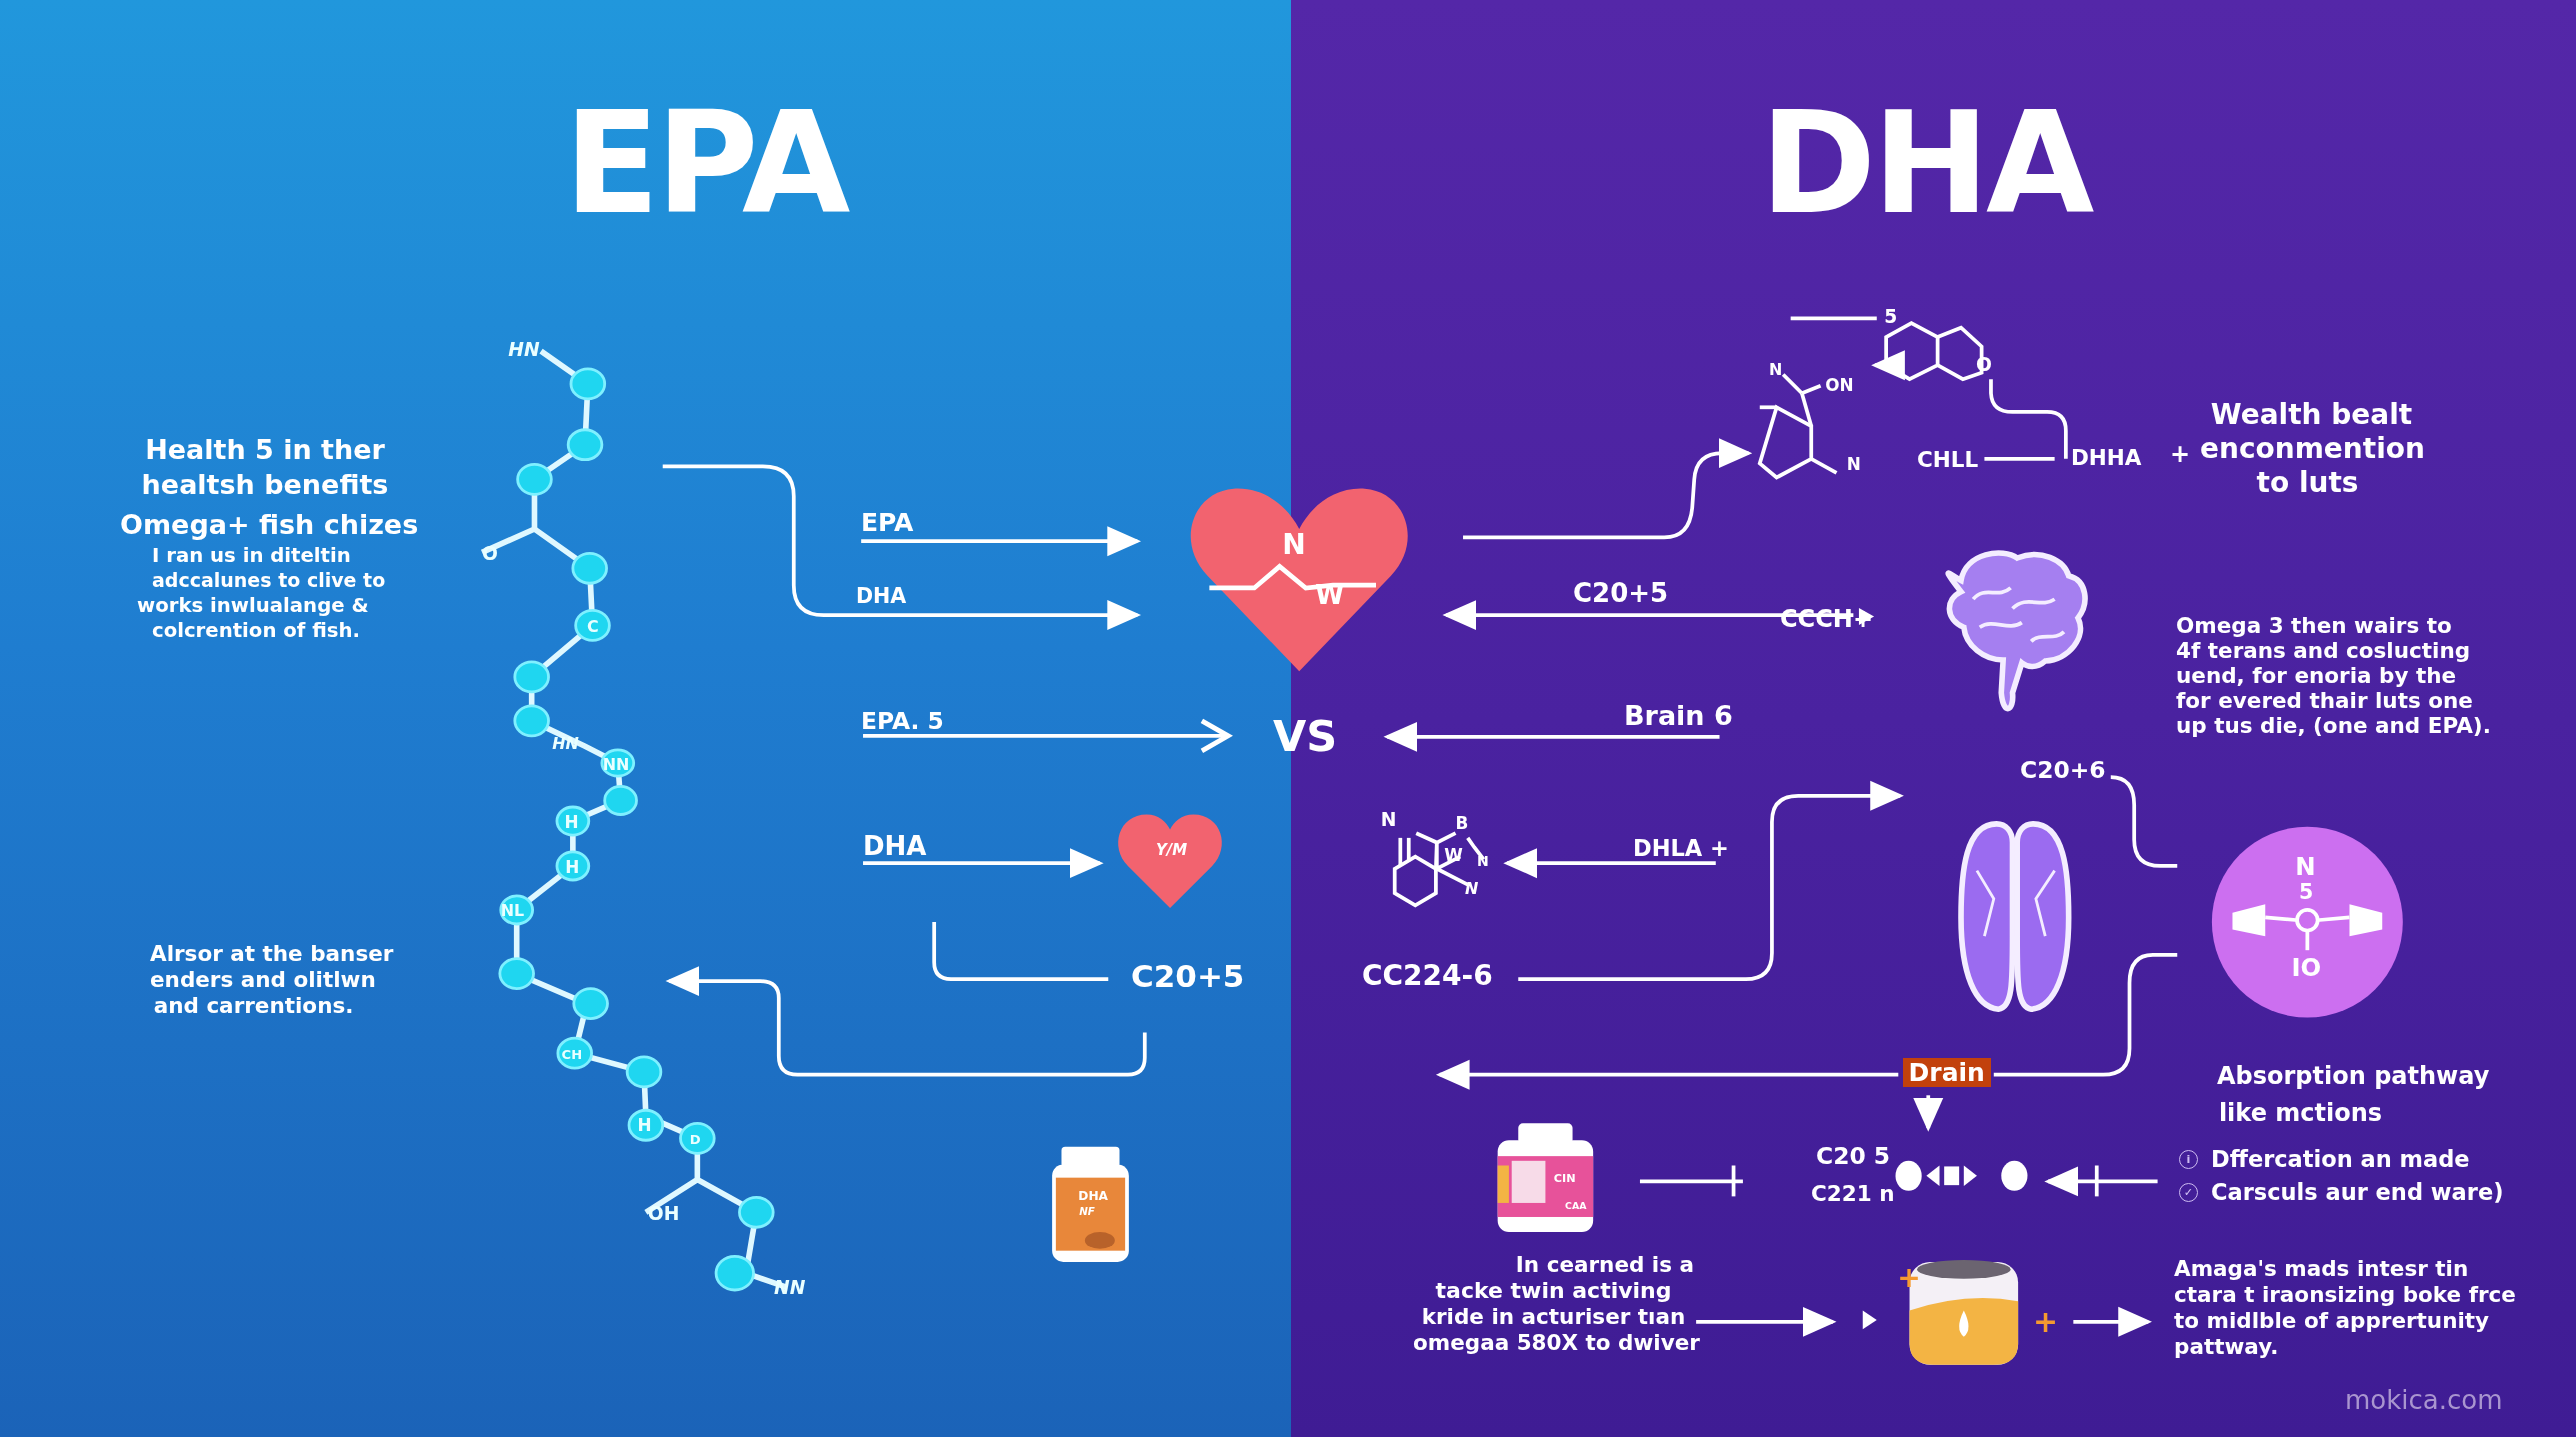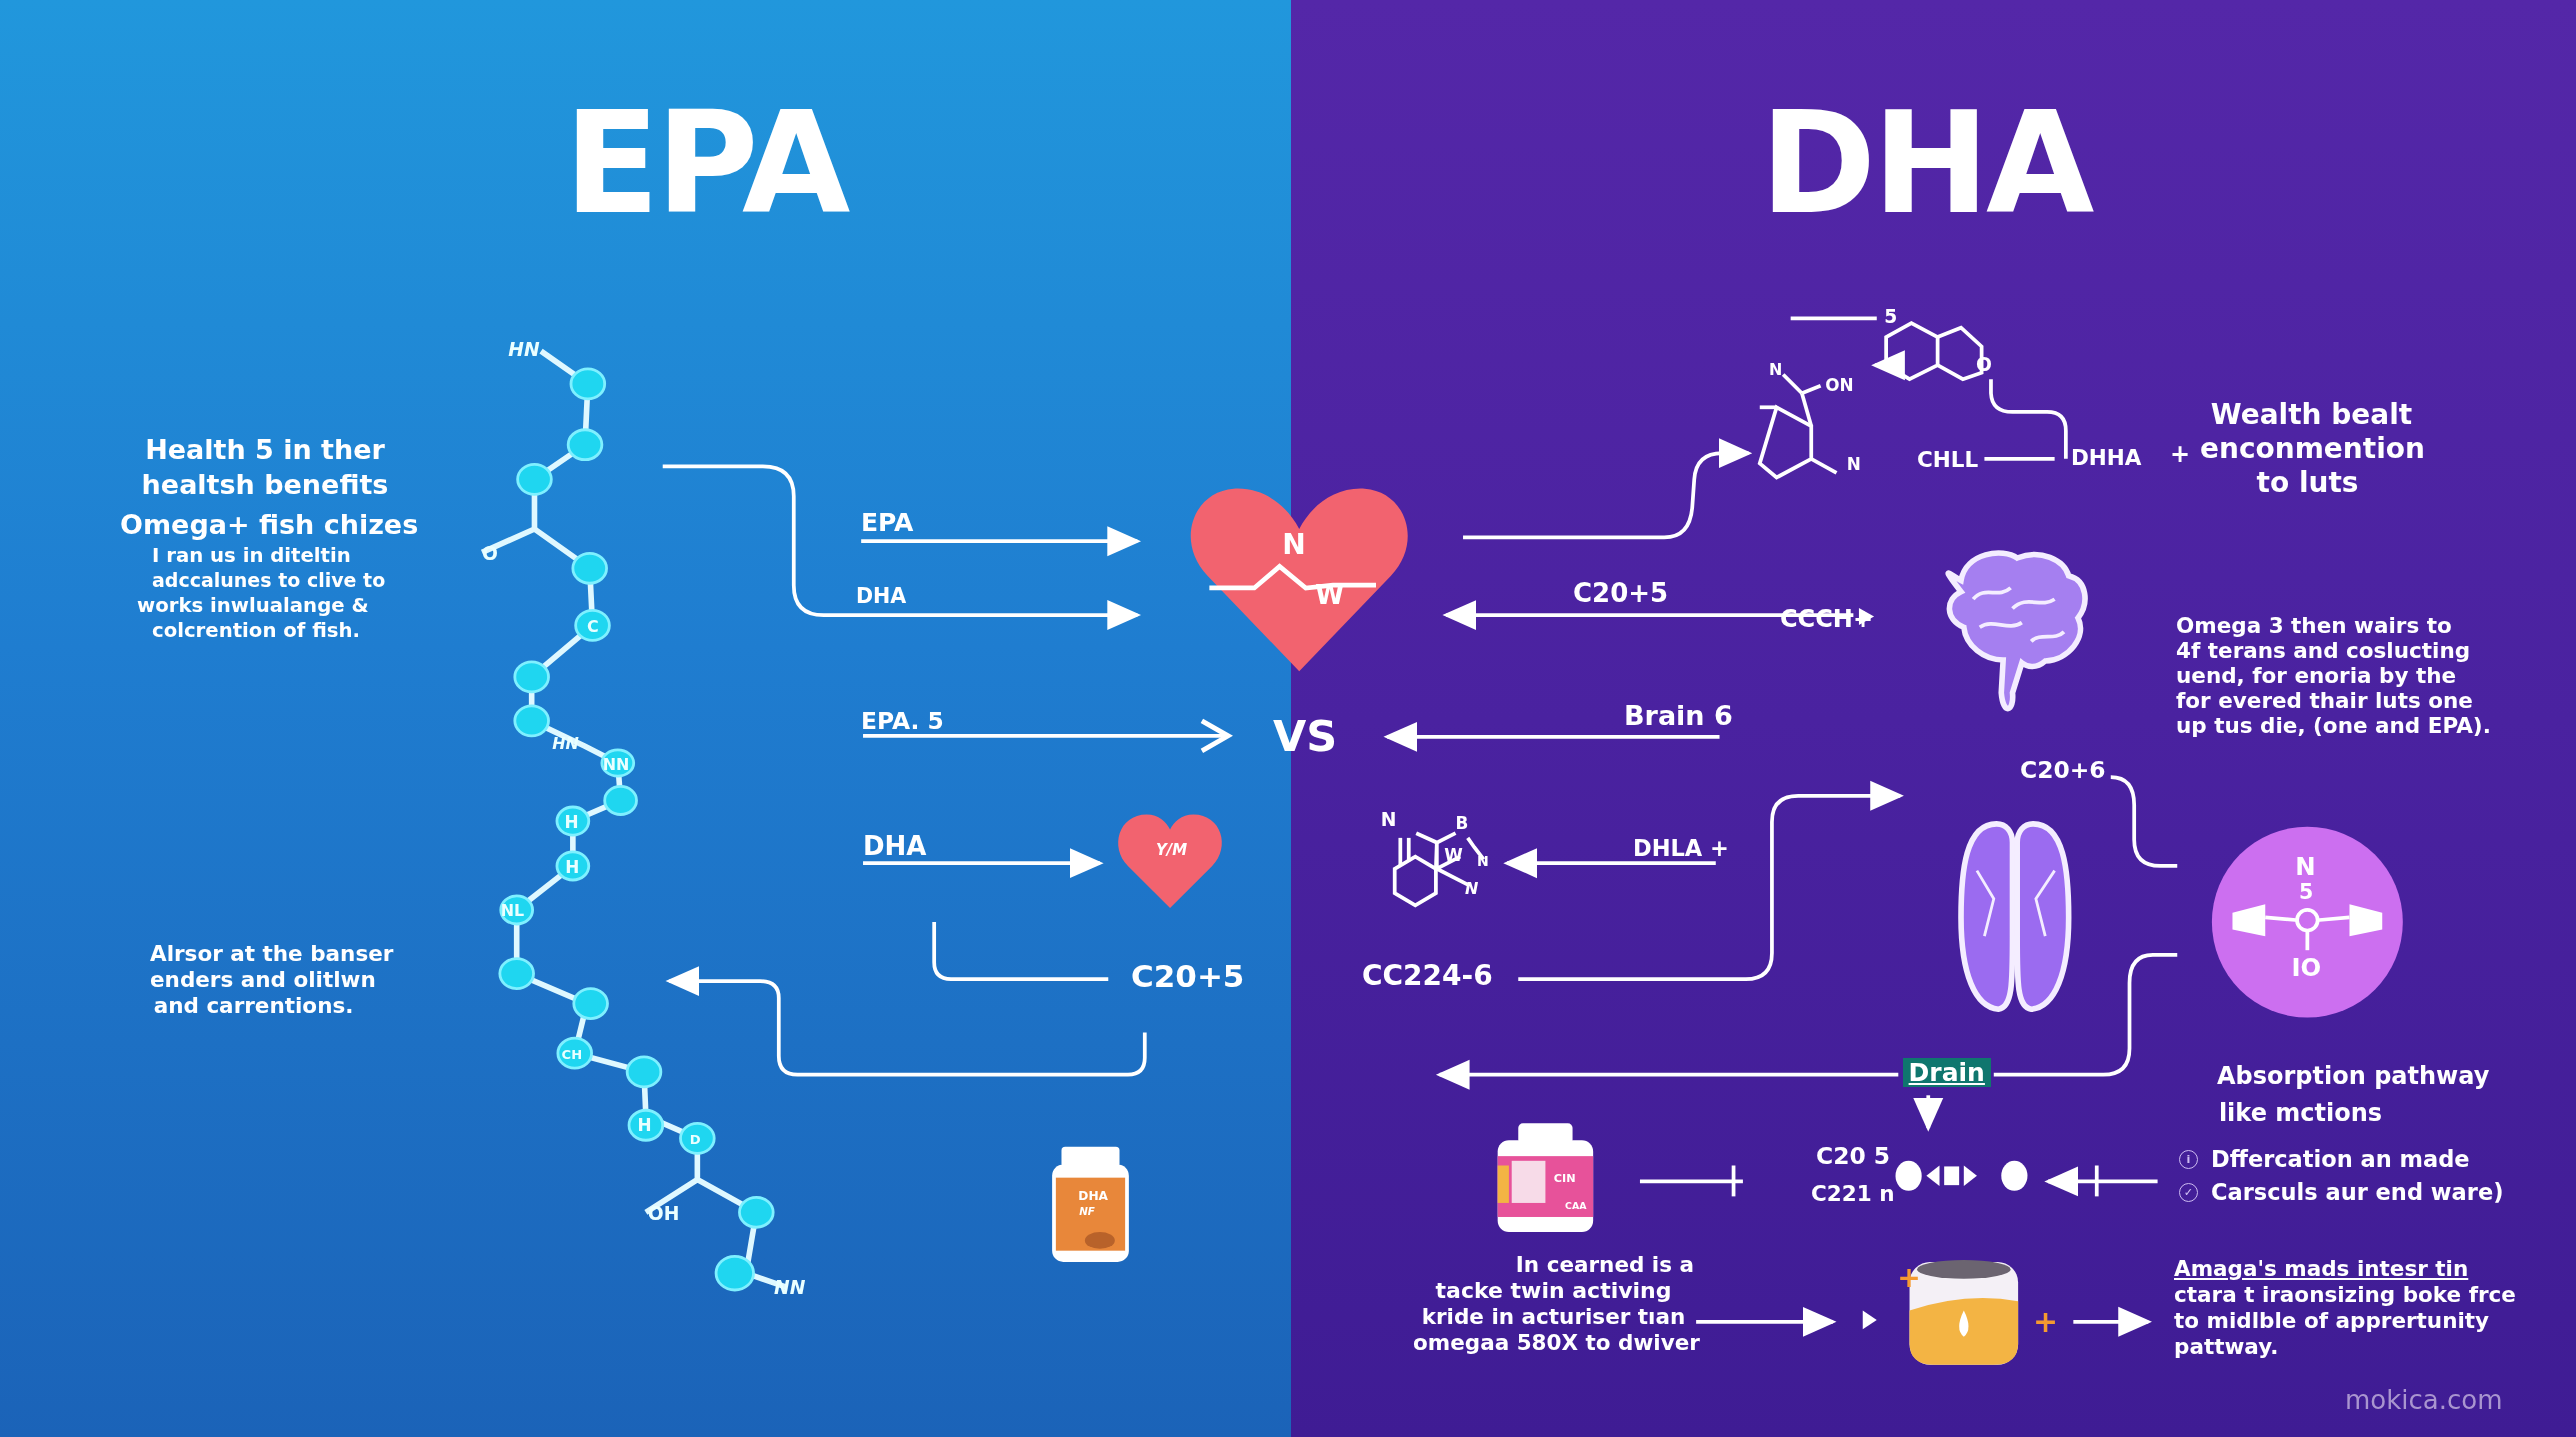--- a/index.html
+++ b/index.html
@@ -273,21 +273,21 @@
   <div style="font-size:21.5px; line-height:25px;">uend, for enoria by the</div>
   <div style="font-size:21.5px; line-height:25px;">for evered thair luts one</div>
   <div style="font-size:21.5px; line-height:25px;">up tus die, (one and EPA).</div>
 </div>
 
 <div class="t" style="left:1624px; top:700px; font-size:27px;">Brain 6</div>
 <div class="t" style="left:2020px; top:756px; font-size:23.4px;">C20+6</div>
 <div class="t" style="left:1633px; top:835px; font-size:22.5px;">DHLA +</div>
 <div class="t" style="left:1362px; top:959px; font-size:28px;">CC224-6</div>
 
-<div class="t" style="left:1903px; top:1058px; font-size:25px; background:#0f766e; padding:0 5.6px;text-decoration:underline;">Drain</div>
+<div class="t" style="left:1903px; top:1058px; font-size:25px; background:#c2410c; padding:0 5.6px;">Drain</div>
 
 <div class="t" style="left:1816px; top:1142px; font-size:23.4px;">C20 5</div>
 <div class="t" style="left:1811px; top:1181px; font-size:21.5px;">C221 n</div>
 
 <div class="block" style="left:2217px; top:1058px; text-align:left;">
   <div style="font-size:24px; line-height:37px;">Absorption pathway</div>
   <div style="font-size:24px; line-height:37px; margin-left:1.9px;">like mctions</div>
 </div>
 <div class="t" style="left:2179px; top:1146px; font-size:22.5px; display:flex; align-items:center; gap:13px;">
   <span style="width:17px; height:17px; border:1.9px solid #cdbbf2; border-radius:50%; font-size:11.2px; line-height:17px; text-align:center; color:#cdbbf2;">i</span>
@@ -299,20 +299,20 @@
 </div>
 
 <div class="block" style="left:1413px; top:1252px; width:281px;">
   <div style="font-size:21.5px; line-height:26px;text-align:right;">In cearned is a</div>
   <div style="font-size:22px; line-height:26px;">tacke twin activing</div>
   <div style="font-size:21.5px; line-height:26px;">kride in acturiser tıan</div>
   <div style="font-size:21.5px; line-height:26px;">omegaa 580X to dwiver</div>
 </div>
 
 <div class="block" style="left:2174px; top:1256px; text-align:left;">
-  <div style="font-size:21.5px; line-height:26px;text-decoration:underline;">Amaga's mads intesr tin</div>
+  <div style="font-size:21.5px; line-height:26px;">Amaga's mads intesr tin</div>
   <div style="font-size:21.5px; line-height:26px;">ctara t iraonsizing boke frce</div>
   <div style="font-size:21.5px; line-height:26px;">to midlble of apprertunity</div>
   <div style="font-size:21.5px; line-height:26px;">pattway.</div>
 </div>
 
 <div class="t" style="left:2345px; top:1385px; font-size:26px; color:#a995cf; font-weight:normal;">mokica.com</div>
 
 
 </body></html>

